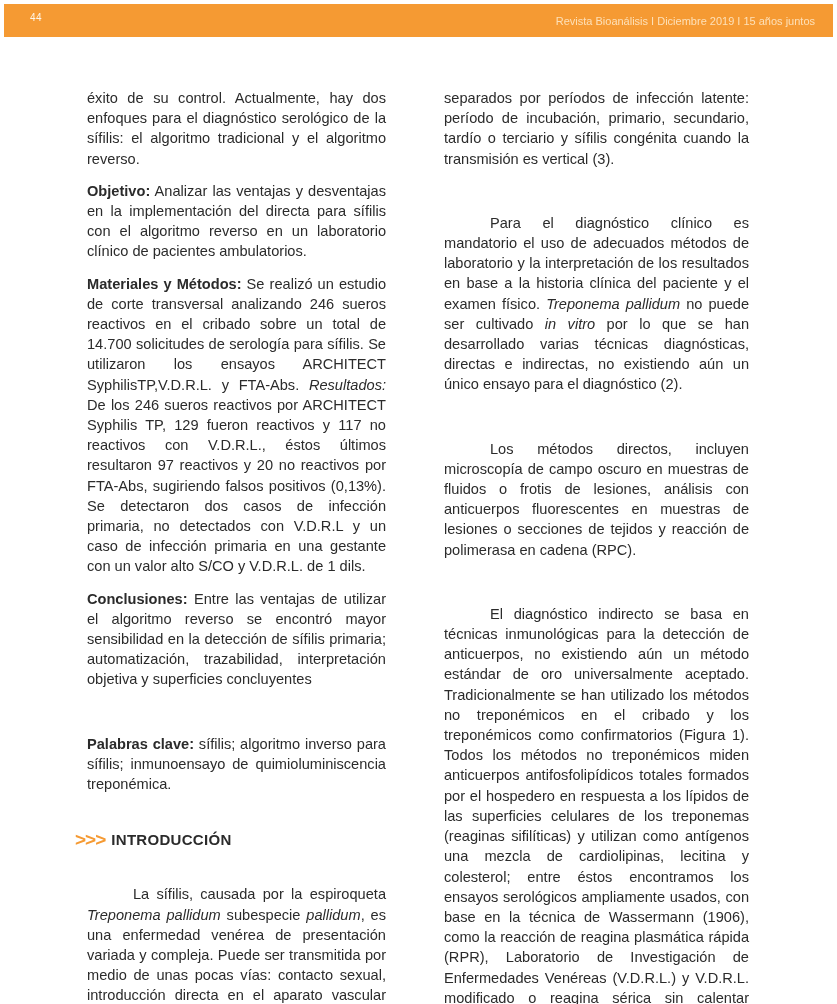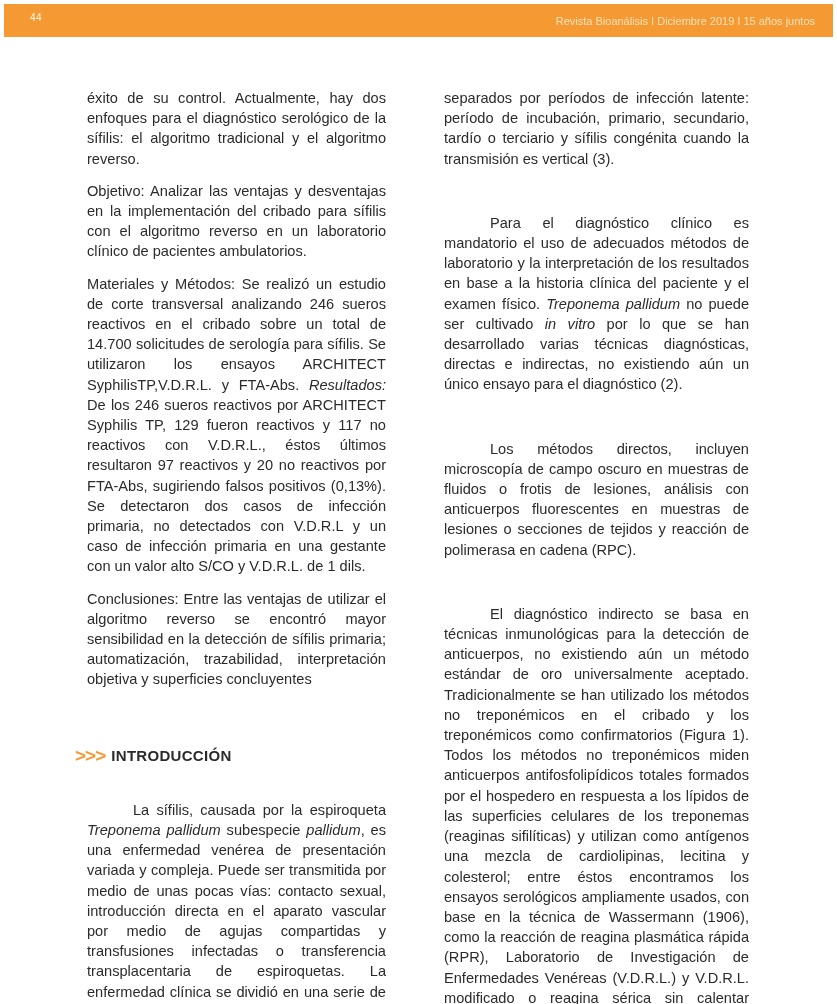--- a/index.html
+++ b/index.html
@@ -6,40 +6,41 @@
   body { width:837px; height:1004px; background:#ffffff; position:relative; overflow:hidden; font-family:"Liberation Sans", sans-serif; color:#2b2b2b; }
   .header { position:absolute; left:4px; top:4px; width:829px; height:33px; background:#f59a33; }
   .page-num { position:absolute; left:26px; top:8px; color:#fff6e8; font-family:"Liberation Sans", sans-serif; font-size:10px; letter-spacing:0.5px; }
   .running-title { position:absolute; right:18px; top:11px; color:#fde0b8; font-size:11px; font-family:"Liberation Sans", sans-serif; }
   .col { position:absolute; top:76px; width:323px; font-size:14.6px; line-height:20.2px; text-align:justify; }
   .col-left { left:75px; }
   .col-right { left:432px; width:329px; }
   p { margin:12px; }
   .indent { text-indent:46px; }
   .gap { height:20px; }
-  b.lead { font-weight:normal; }
+  b.lead { font-weight:bold; }
   i { font-style:italic; }
   .section-head { display:flex; align-items:center; margin:2px 0 0 0; height:24px; }
   .chev { color:#f59a33; font-weight:bold; font-size:19px; letter-spacing:-1px; margin-right:6px; }
   .sec-title { font-weight:bold; font-size:15px; letter-spacing:0.3px; }
 </style>
 </head>
 <body>
 
 <div class="header">
   <span class="page-num">44</span>
   <span class="running-title">Revista Bioanálisis I Diciembre 2019 I 15 años juntos</span>
 </div>
 
 <div class="col col-left">
   <p>éxito de su control. Actualmente, hay dos enfoques para el diagnóstico serológico de la sífilis: el algoritmo tradicional y el algoritmo reverso.</p>
-  <p><b class="lead">Objetivo:</b><span> Analizar las ventajas y desventajas en la implementación del cribado para sífilis con el algoritmo reverso en un laboratorio clínico de pacientes ambulatorios.</span></p>
+  <p><b class="lead">Objetivo:</b><span> Analizar las ventajas y desventajas en la implementación del directa para sífilis con el algoritmo reverso en un laboratorio clínico de pacientes ambulatorios.</span></p>
   <p><b class="lead">Materiales y Métodos:</b><span> Se realizó un estudio de corte transversal analizando 246 sueros reactivos en el cribado sobre un total de 14.700 solicitudes de serología para sífilis. Se utilizaron los ensayos ARCHITECT SyphilisTP,V.D.R.L. y FTA-Abs. </span><i>Resultados:</i><span> De los 246 sueros reactivos por ARCHITECT Syphilis TP, 129 fueron reactivos y 117 no reactivos con V.D.R.L., éstos últimos resultaron 97 reactivos y 20 no reactivos por FTA-Abs, sugiriendo falsos positivos (0,13%). Se detectaron dos casos de infección primaria, no detectados con V.D.R.L y un caso de infección primaria en una gestante con un valor alto S/CO y V.D.R.L. de 1 dils.</span></p>
   <p><b class="lead">Conclusiones:</b><span> Entre las ventajas de utilizar el algoritmo reverso se encontró mayor sensibilidad en la detección de sífilis primaria; automatización, trazabilidad, interpretación objetiva y superficies concluyentes</span></p>
   <div class="gap"></div>
+  <p><b class="lead">Palabras clave:</b><span> sífilis; algoritmo inverso para sífilis; inmunoensayo de quimioluminiscencia treponémica.</span></p>
   <div class="gap"></div>
   <div class="section-head">
     <span class="chev">&gt;&gt;&gt;</span>
     <span class="sec-title">INTRODUCCIÓN</span>
   </div>
   <div class="gap"></div>
   <p class="indent"><span>La sífilis, causada por la espiroqueta </span><i>Treponema pallidum</i><span> subespecie </span><i>pallidum</i><span>, es una enfermedad venérea de presentación variada y compleja. Puede ser transmitida por medio de unas pocas vías: contacto sexual, introducción directa en el aparato vascular por medio de agujas compartidas y transfusiones infectadas o transferencia transplacentaria de espiroquetas. La enfermedad clínica se dividió en una serie de estudios clínicos sintomáticos secuenciales,</span></p>
 </div>
 
 <div class="col col-right">

